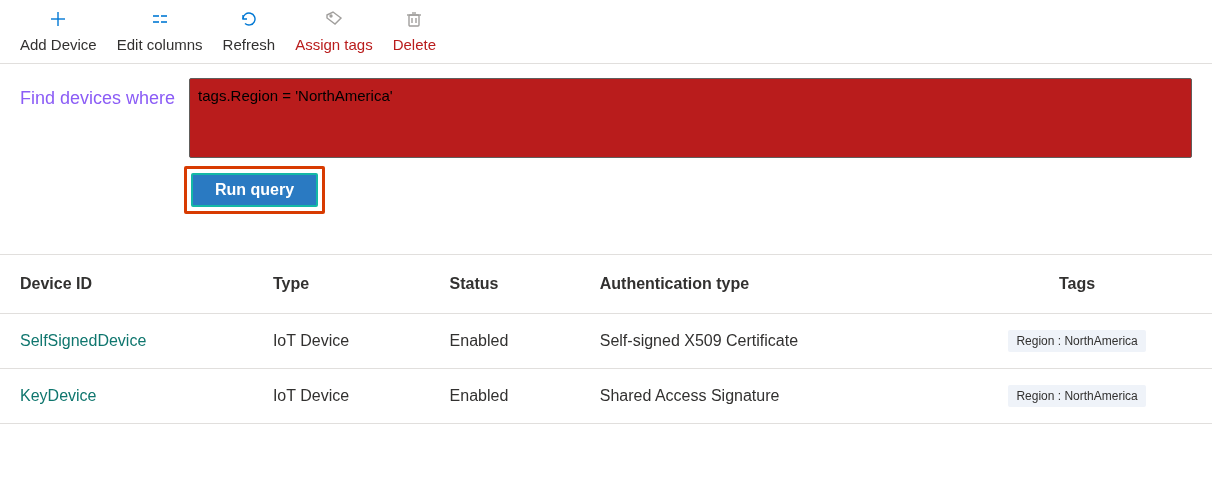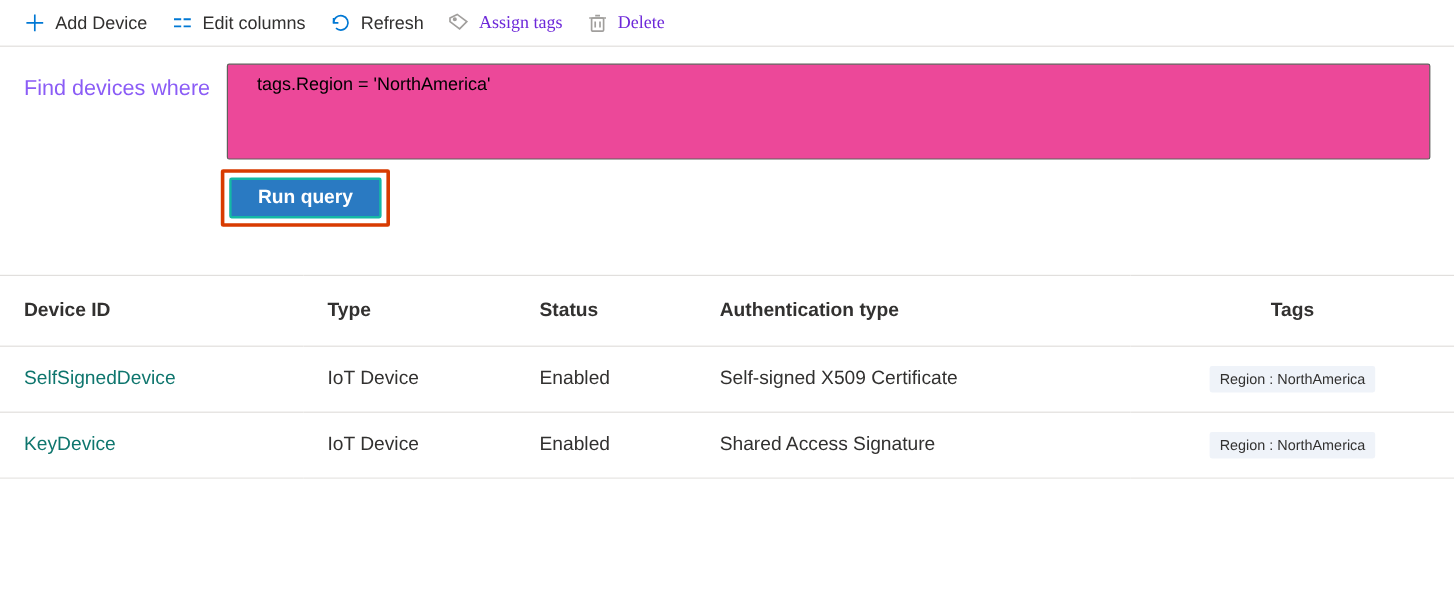--- a/index.html
+++ b/index.html
@@ -17,25 +17,25 @@
       gap: 20px;
       border-bottom: 1px solid #e1dfdd;
     }
     .toolbar-item {
       display: flex;
       align-items: center;
       gap: 8px;
       cursor: pointer;
       font-size: 15px;
       color: #323130;
+      flex-direction: column;
     }
     .toolbar-item.disabled {
-      color: #6d28d9;
+      color: #b91c1c;
       cursor: default;
-      font-family: Liberation Serif, serif;
     }
     .toolbar-item .icon {
       display: inline-flex;
       align-items: center;
       justify-content: center;
       width: 18px;
       height: 18px;
     }
     .toolbar-item.blue-icon .icon { color: #0078d4; }
     .spacer { flex: 1; }
@@ -49,26 +49,26 @@
       padding-top: 10px;
       font-size: 18px;
       color: #8b5cf6;
       white-space: nowrap;
     }
     .query-box {
       flex: 1;
       border: 1px solid #605e5c;
       border-radius: 2px;
       min-height: 80px;
-      padding: 8px 24px;
+      padding: 8px 8px;
       font-size: 15px;
       font-family: inherit;
       resize: none;
       outline: none;
-      background: #ec4899;
+      background: #b91c1c;
     }
     .run-row {
       padding: 0 20px 30px 20px;
       margin-left: 164px;
     }
     .run-btn-wrap {
       display: inline-block;
       border: 3px solid #d83b01;
       padding: 4px;
       border-radius: 2px;

